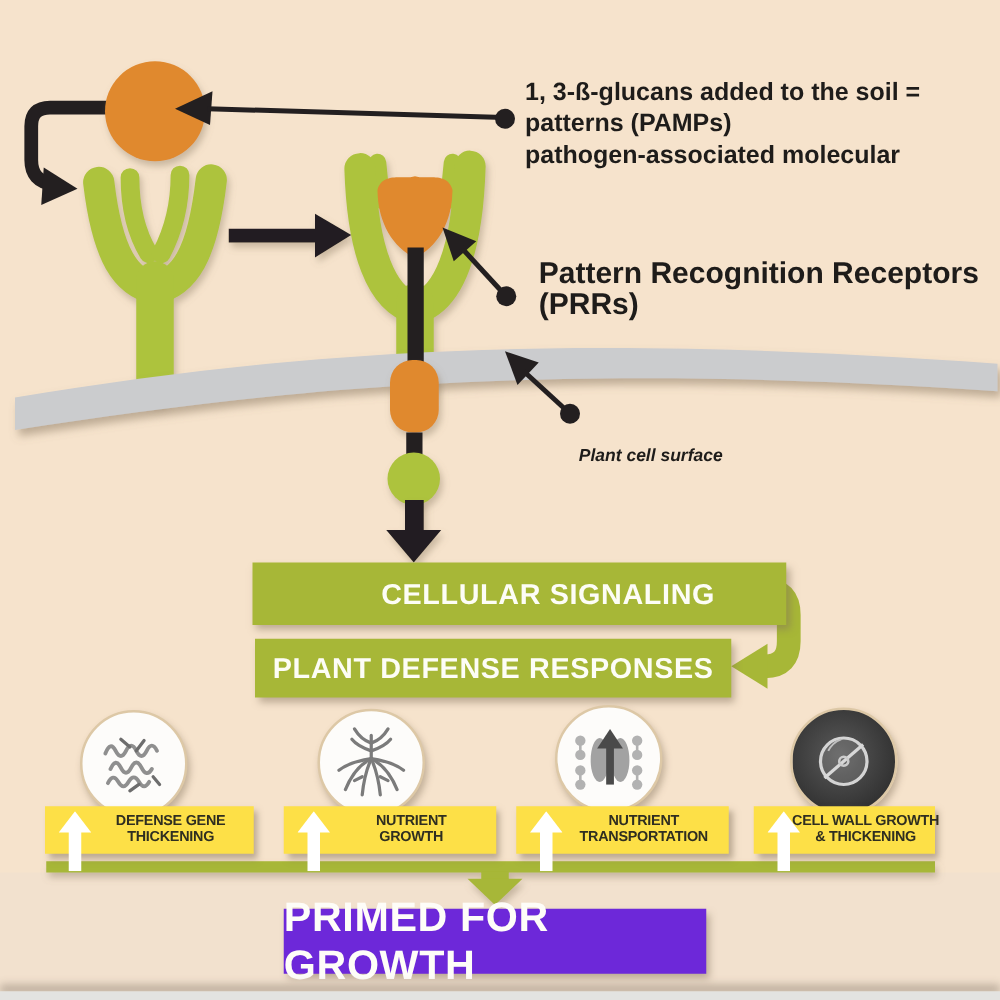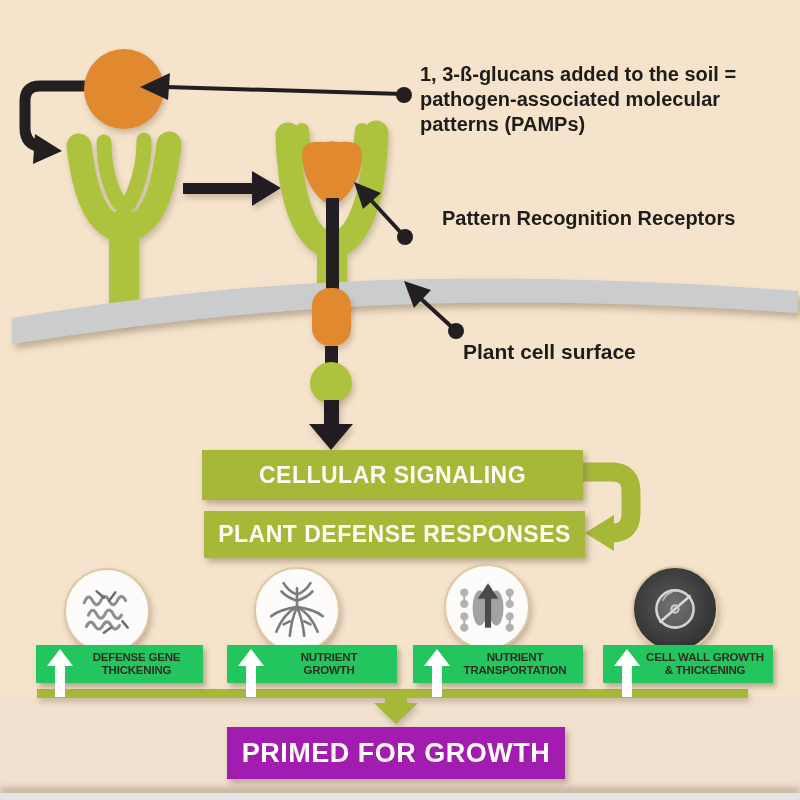--- a/index.html
+++ b/index.html
@@ -8,62 +8,62 @@
     background:#f6e3cc;
     font-family:"Liberation Sans",sans-serif;
     -webkit-font-smoothing:antialiased;
   }
   .abs{position:absolute;}
   svg{display:block;}
   
   .note{color:#1e1c1a;font-weight:700;}
   .note-line{white-space:nowrap;}
   #note-pamp{left:420px;top:62px;font-size:20px;line-height:25px;}
-  #note-prr{left:442px;top:206px;font-size:20px;line-height:25px;}
-  #note-surface{left:463px;top:340px;font-size:21px;}
+  #note-prr{left:431px;top:206px;font-size:24px;line-height:25px;}
+  #note-surface{left:463px;top:356px;font-size:14px;font-style:italic;}
   
   .banner{
     display:flex;align-items:center;justify-content:center;
     background:#a7b737;color:#fdfdf6;font-weight:700;letter-spacing:.5px;
     box-shadow:3px 4px 6px rgba(130,112,90,.5);
   }
-  #banner-signaling{left:202px;top:450px;width:381px;height:50px;font-size:23px;}
+  #banner-signaling{left:202px;top:450px;width:381px;height:50px;font-size:23px;padding-left:46px;}
   #banner-defense{left:204px;top:511px;width:381px;height:47px;font-size:23px;}
   #banner-primed{
-    left:227px;top:727px;width:338px;height:52px;font-size:27px;
-    background:#a21caf;color:#fefdf8;
+    left:227px;top:727px;width:338px;height:52px;font-size:33px;
+    background:#6d28d9;color:#fefdf8;
   }
   
   .oc{
     width:86px;height:86px;border-radius:50%;
     background:#fdfcfa;border:2px solid #ddc8a6;box-sizing:border-box;
     display:flex;align-items:center;justify-content:center;
     box-shadow:2px 4px 6px rgba(130,112,90,.45);
   }
   .oc.dark{background:radial-gradient(circle at 46% 44%,#5a5a5a 0%,#3c3c3c 55%,#232323 100%);}
   #circle-1{left:64px;top:568px;}
   #circle-2{left:254px;top:567px;}
   #circle-3{left:444px;top:564px;}
   #circle-4{left:632px;top:566px;}
   
   .bar{
-    background:#22c55e;height:38px;
+    background:#fde047;height:38px;
     box-shadow:3px 4px 5px rgba(130,112,90,.5);
   }
   .bar .txt{
     position:absolute;left:36px;right:2px;top:0;height:100%;
     display:flex;flex-direction:column;align-items:center;justify-content:center;
     color:#2f2e20;font-weight:700;font-size:11.5px;line-height:13px;
     letter-spacing:-.2px;text-align:center;white-space:nowrap;
   }
   .bar .uparrow{position:absolute;left:11px;top:4px;}
   #bar-1{left:36px;top:645px;width:167px;}
   #bar-2{left:227px;top:645px;width:170px;}
   #bar-3{left:413px;top:645px;width:170px;}
-  #bar-4{left:603px;top:645px;width:170px;}
+  #bar-4{left:603px;top:645px;width:145px;}
   
   #band-bottom{left:0;top:698px;width:800px;height:95px;background:#f2e1ce;}
   #bottom-strip{
     left:0;top:793px;width:800px;height:7px;background:#e3e3e1;
     box-shadow:0 -5px 7px rgba(115,103,88,.45);
   }
 </style>
 </head>
 <body>
 
@@ -151,26 +151,27 @@
 
     <g filter="url(#ds2)">
       <rect x="37" y="689" width="711" height="9" fill="#a7b737"></rect>
       <rect x="385" y="697" width="22" height="8" fill="#a7b737"></rect>
       <polygon points="374,703 418,703 396,724" fill="#a7b737"></polygon>
     </g>
   </svg>
 
   <div class="abs note" id="note-pamp">
     <div class="note-line">1, 3-ß-glucans added to the soil =</div>
+    <div class="note-line">patterns (PAMPs)</div>
     <div class="note-line">pathogen-associated molecular</div>
-    <div class="note-line">patterns (PAMPs)</div>
   </div>
 
   <div class="abs note" id="note-prr">
     <div class="note-line">Pattern Recognition Receptors</div>
+    <div class="note-line">(PRRs)</div>
   </div>
 
   <div class="abs note" id="note-surface">Plant cell surface</div>
 
   <div class="abs banner" id="banner-signaling">CELLULAR SIGNALING</div>
   <div class="abs banner" id="banner-defense">PLANT DEFENSE RESPONSES</div>
 
   <div class="abs oc" id="circle-1">
     <svg width="62" height="62" viewBox="0 0 60 60">
       <g fill="none" stroke="#8f8f8f" stroke-width="3" stroke-linecap="round">

